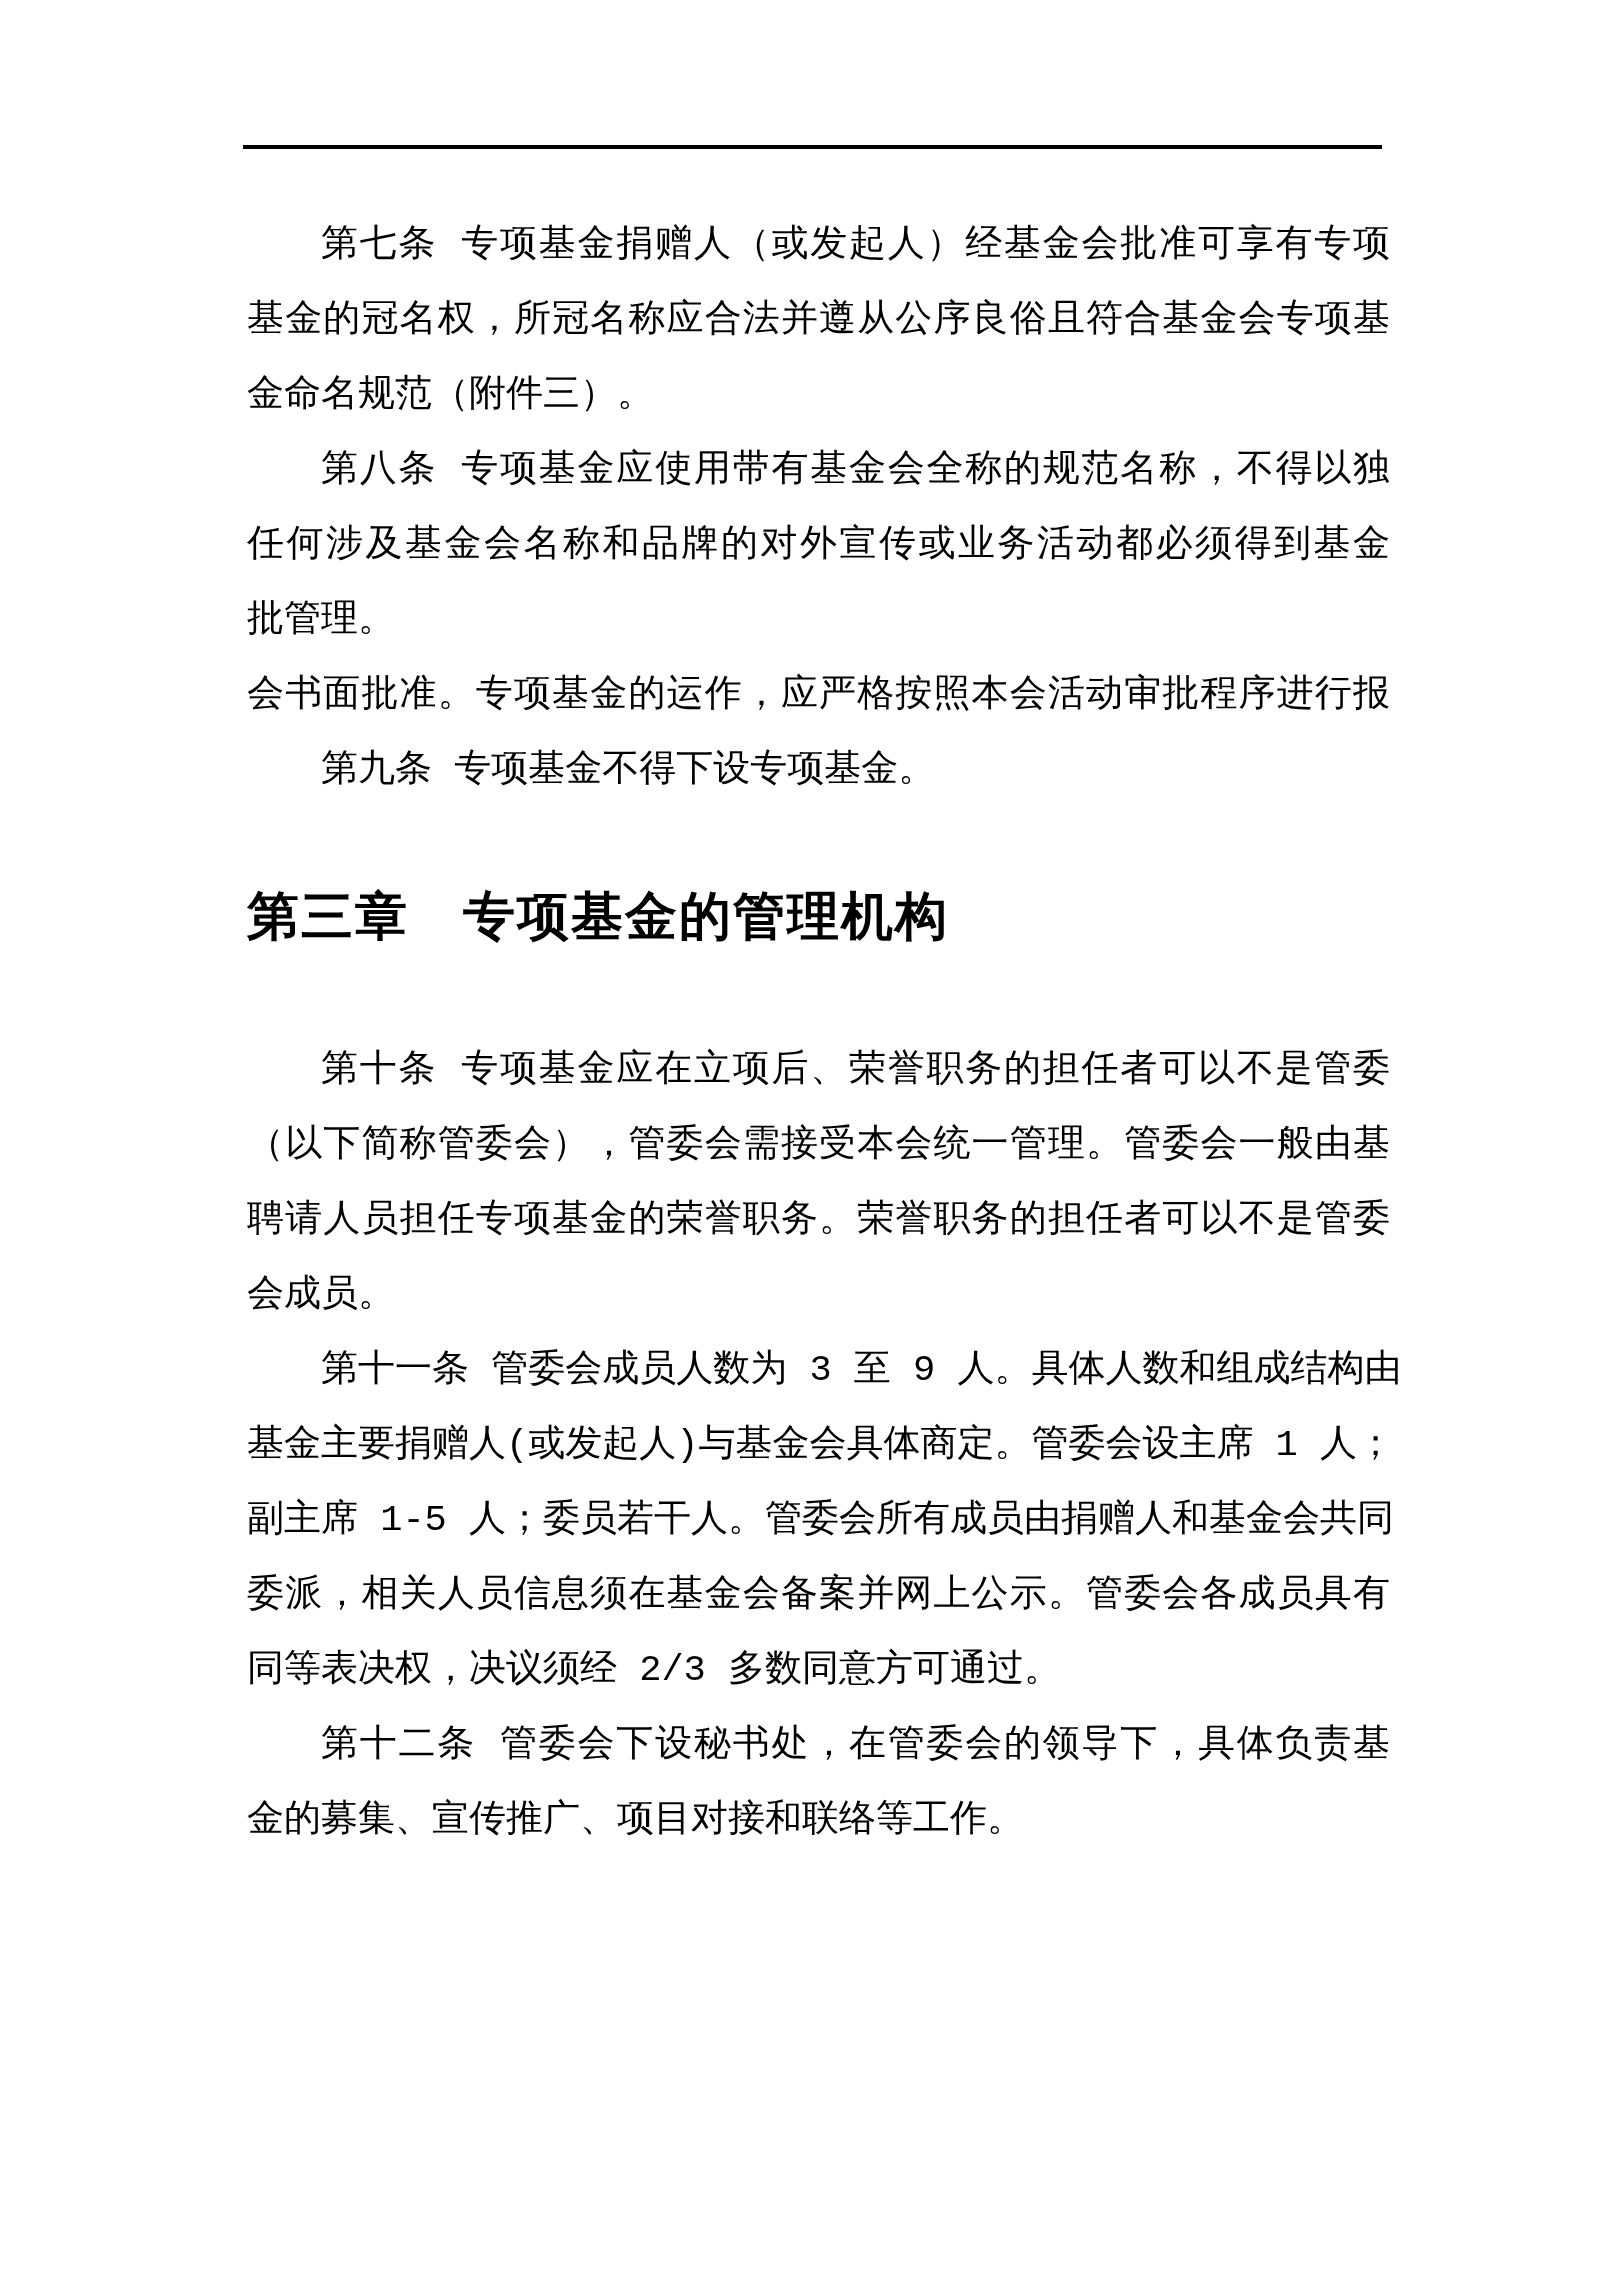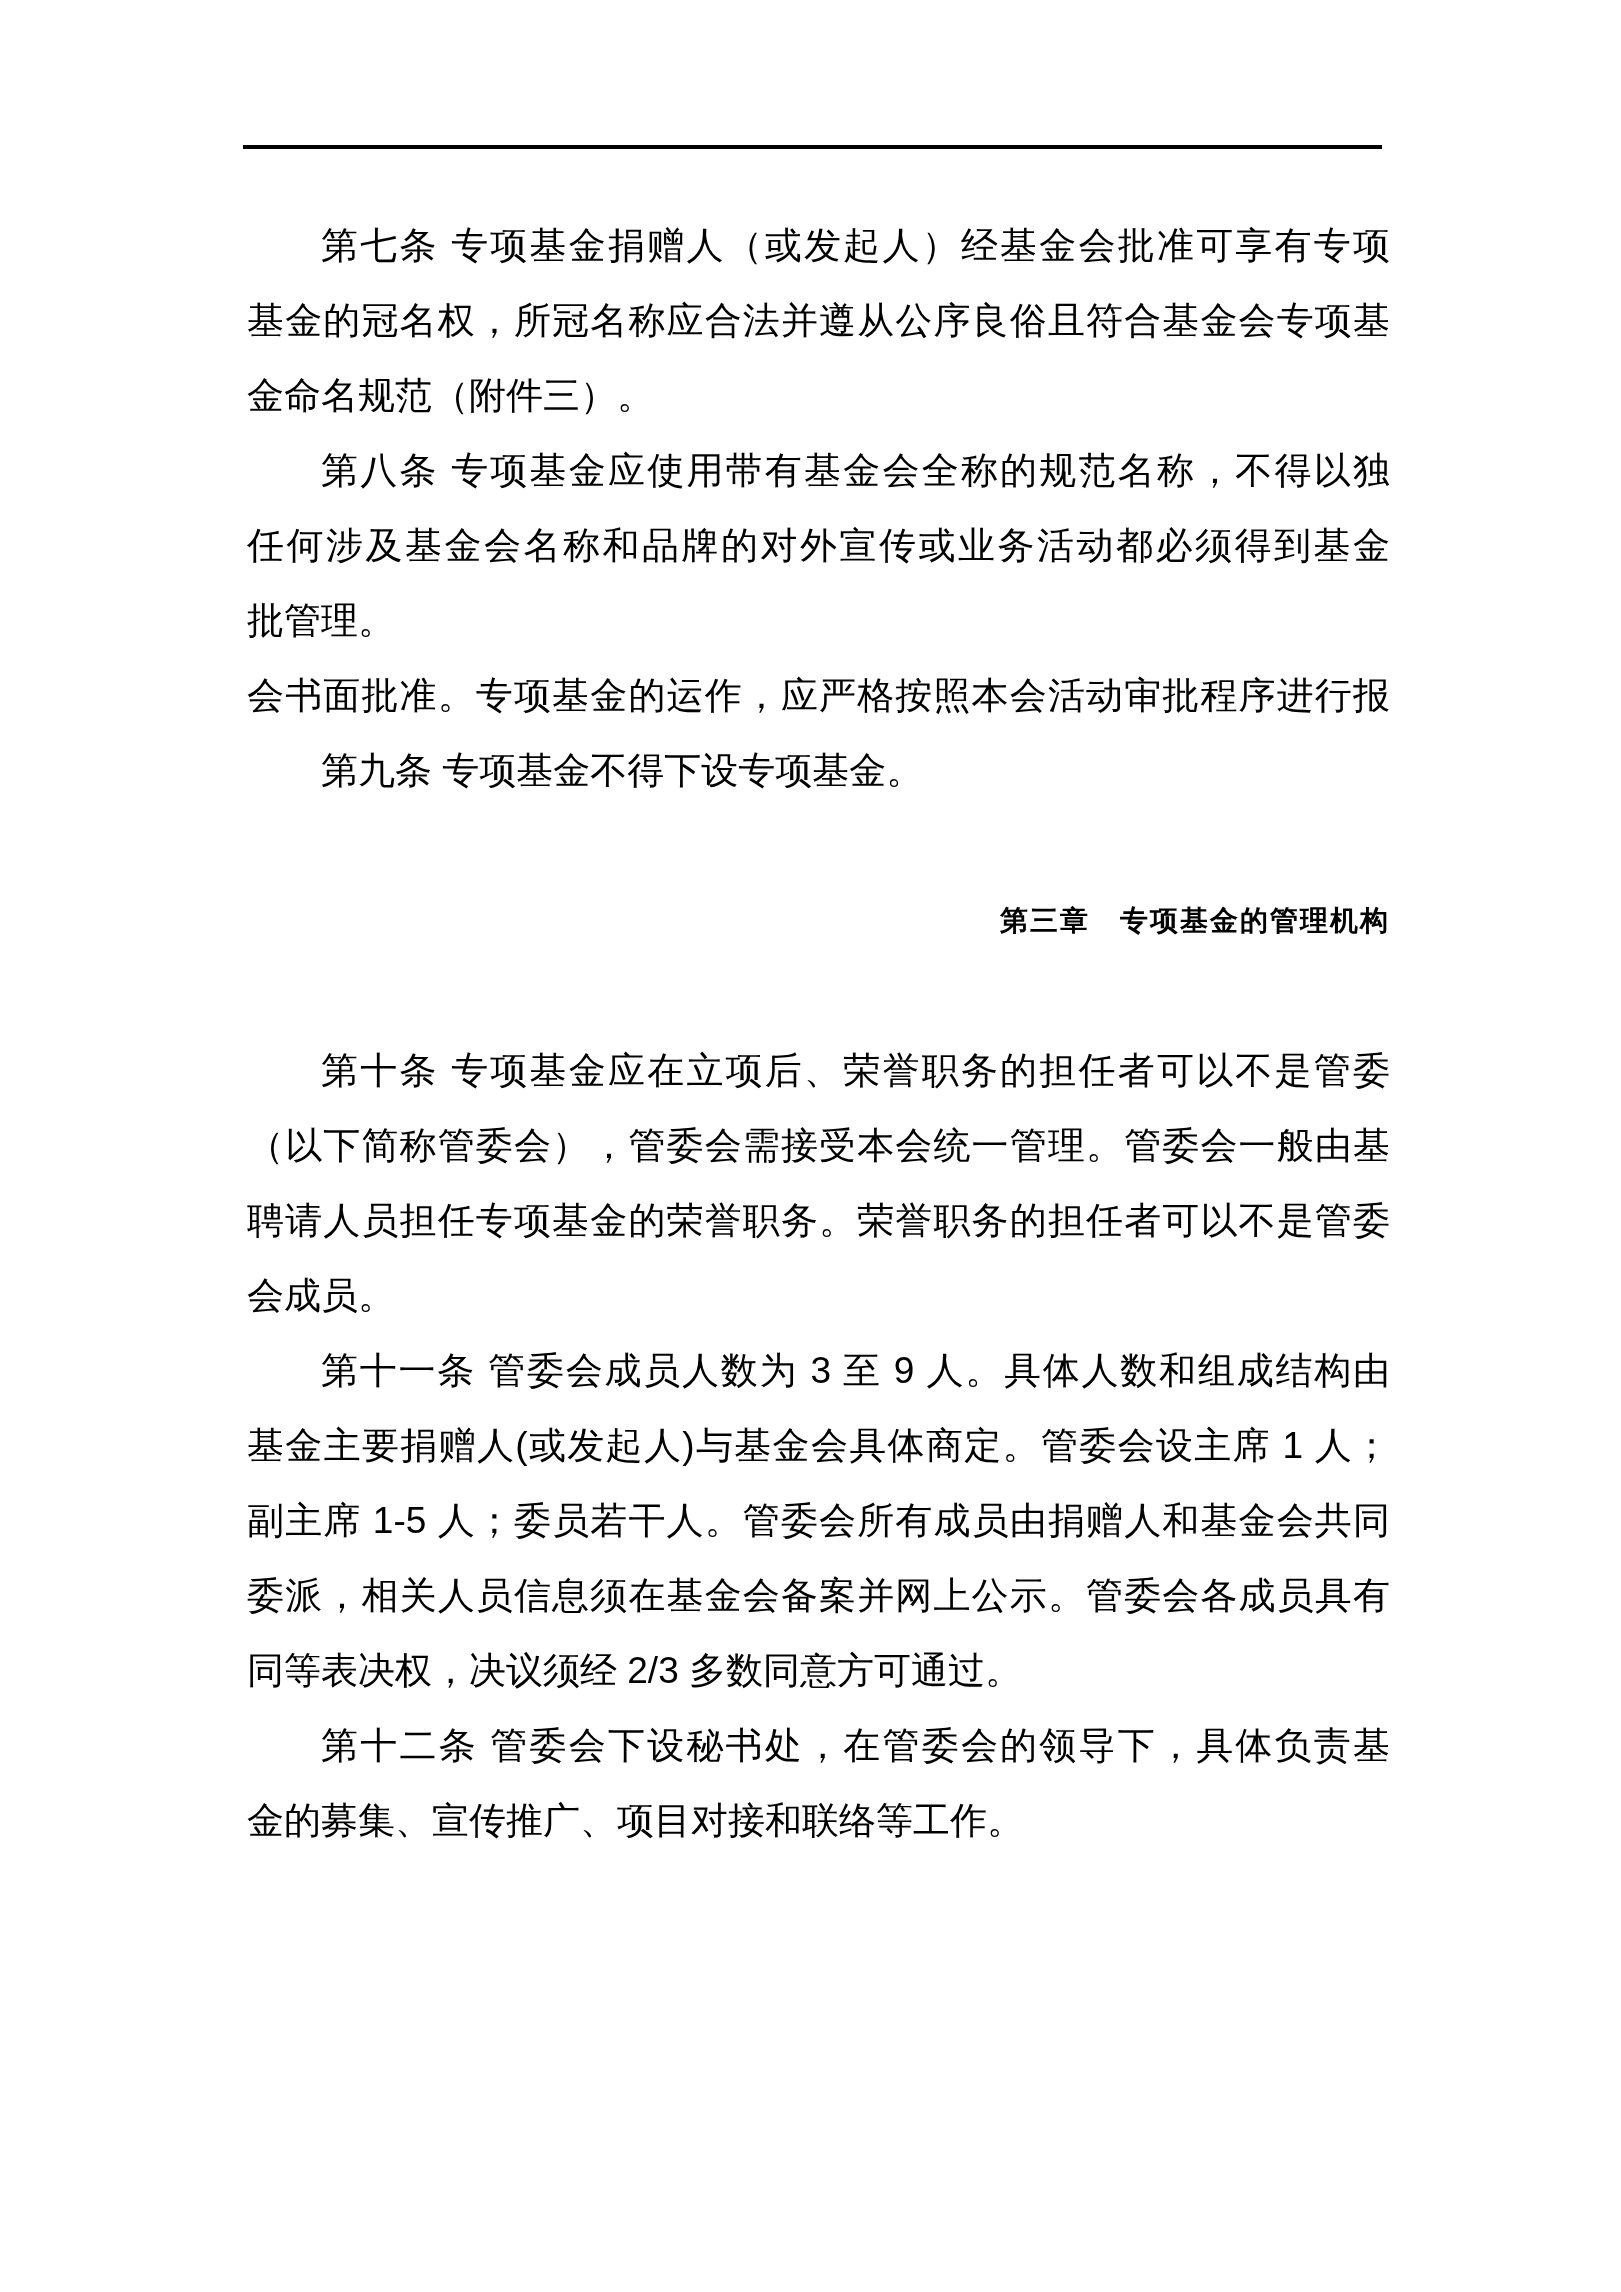--- a/index.html
+++ b/index.html
@@ -6,21 +6,21 @@
     margin: 0;
     padding: 0;
     background: #ffffff;
   }
   .page {
     position: relative;
     width: 1621px;
     height: 1930px;
     background: #ffffff;
     overflow: hidden;
-    font-family: Liberation Sans, sans-serif;
+    font-family: Liberation Mono, monospace;
     color: #000000;
   }
   .header-rule {
     position: absolute;
     left: 243px;
     top: 145px;
     width: 1139px;
     height: 3.9px;
     background: #000000;
   }
@@ -39,23 +39,23 @@
     text-align: justify;
     text-align-last: justify;
     text-justify: inter-ideograph;
   }
   .line.first { text-indent: 2em; }
   .line.last  { text-align-last: left; }
   .blank-line { height: 75px; }
   .chapter-heading {
     height: 75px;
     line-height: 75px;
-    font-size: 28px;
+    font-size: 52px;
     font-weight: bold;
-    text-align: right;
+    text-align: left;
     letter-spacing: 2px;
   }
 </style>
 </head>
 <body>
 
 <div class="page">
   <div class="header-rule"></div>
   <div class="content">
       <div class="paragraph">

